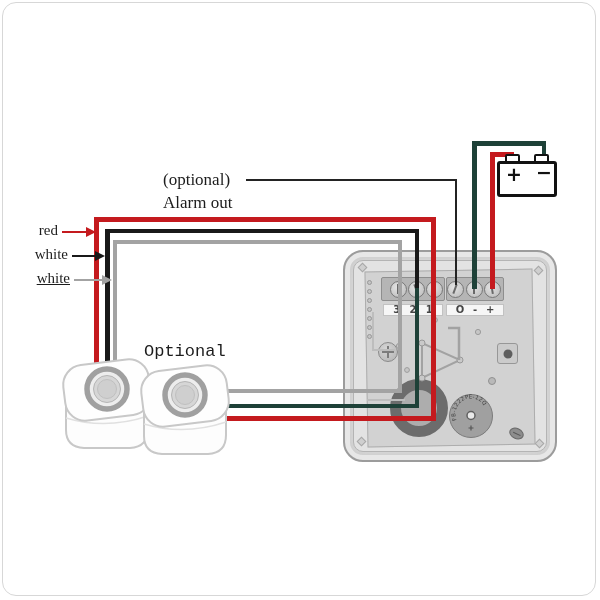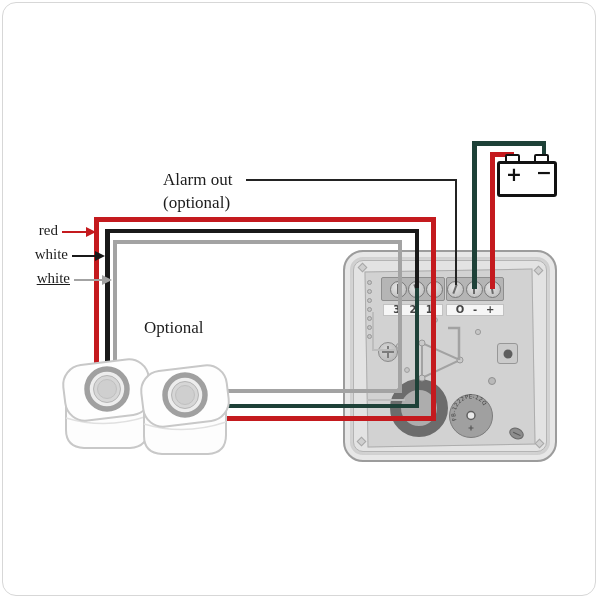--- a/index.html
+++ b/index.html
@@ -192,37 +192,37 @@
   <div class="wire thin" style="left:246px;top:178.5px;width:210px;height:2.2px;"></div>
   <div class="wire thin" style="left:454.5px;top:178.5px;width:2.2px;height:106px;"></div>
 
   <div class="battab" style="left:505px;"></div>
   <div class="battab" style="left:534px;"></div>
   <div class="battbody"></div>
   <div class="battsign" style="left:503px;top:165px;width:22px;text-align:center;">+</div>
   <div class="battsign" style="left:534px;top:163px;width:20px;text-align:center;">−</div>
 
   <div class="biglbl" style="left:163px;top:168px;">
+    <div>(optional)</div>
     <div>Alarm out</div>
-    <div>(optional)</div>
   </div>
 
   <div class="lbl" style="left:8px;top:222px;width:50px;text-align:right;">red</div>
   <div class="arrow-line red" style="left:62px;top:230.5px;width:26px;"></div>
   <div class="arrow-head" style="left:86px;top:227px;border-left:10px solid var(--wire-red,#c41a1e);"></div>
 
   <div class="lbl" style="left:8px;top:246px;width:60px;text-align:right;">white</div>
   <div class="arrow-line blk" style="left:72px;top:254.5px;width:24px;"></div>
   <div class="arrow-head" style="left:95px;top:251px;border-left:10px solid var(--wire-black,#191919);"></div>
 
   <div class="lbl" style="left:8px;top:270px;width:62px;text-align:right;text-decoration:underline;">white</div>
   <div class="arrow-line gry" style="left:74px;top:278.5px;width:29px;"></div>
   <div class="arrow-head" style="left:102px;top:275px;border-left:10px solid var(--wire-gray,#a3a3a3);"></div>
 
-  <div class="biglbl" style="left:144px;top:316px;">Optional</div>
+  <div class="biglbl" style="left:144px;top:340px;font-family:Liberation Mono, monospace;">Optional</div>
 
   <svg class="button-svg" style="left:58px;top:356px;" width="100" height="102" viewBox="0 0 100 102">
     <path d="M8 42 L8 74 Q8 91 26 92 L72 92 Q90 91 90 73 L90 40" fill="#fdfdfd" stroke="#c8c8c8" stroke-width="2"></path>
     <path d="M8 62 Q48 74 90 60" fill="none" stroke="#e0e0e0" stroke-width="1.5"></path>
     <rect x="6" y="6" width="86" height="56" rx="20" fill="#fefefe" stroke="#c8c8c8" stroke-width="2" transform="rotate(-7 49 34)"></rect>
     <circle cx="49" cy="33" r="20" fill="#ededed" stroke="#a0a0a0" stroke-width="5.5"></circle>
     <circle cx="49" cy="33" r="13.5" fill="#d6d6d6" stroke="#b5b5b5" stroke-width="1"></circle>
     <circle cx="49" cy="33" r="9.5" fill="#cfcfcf" stroke="#c0c0c0" stroke-width="1"></circle>
   </svg>
   <svg class="button-svg" style="left:136px;top:362px;" width="100" height="102" viewBox="0 0 100 102">

